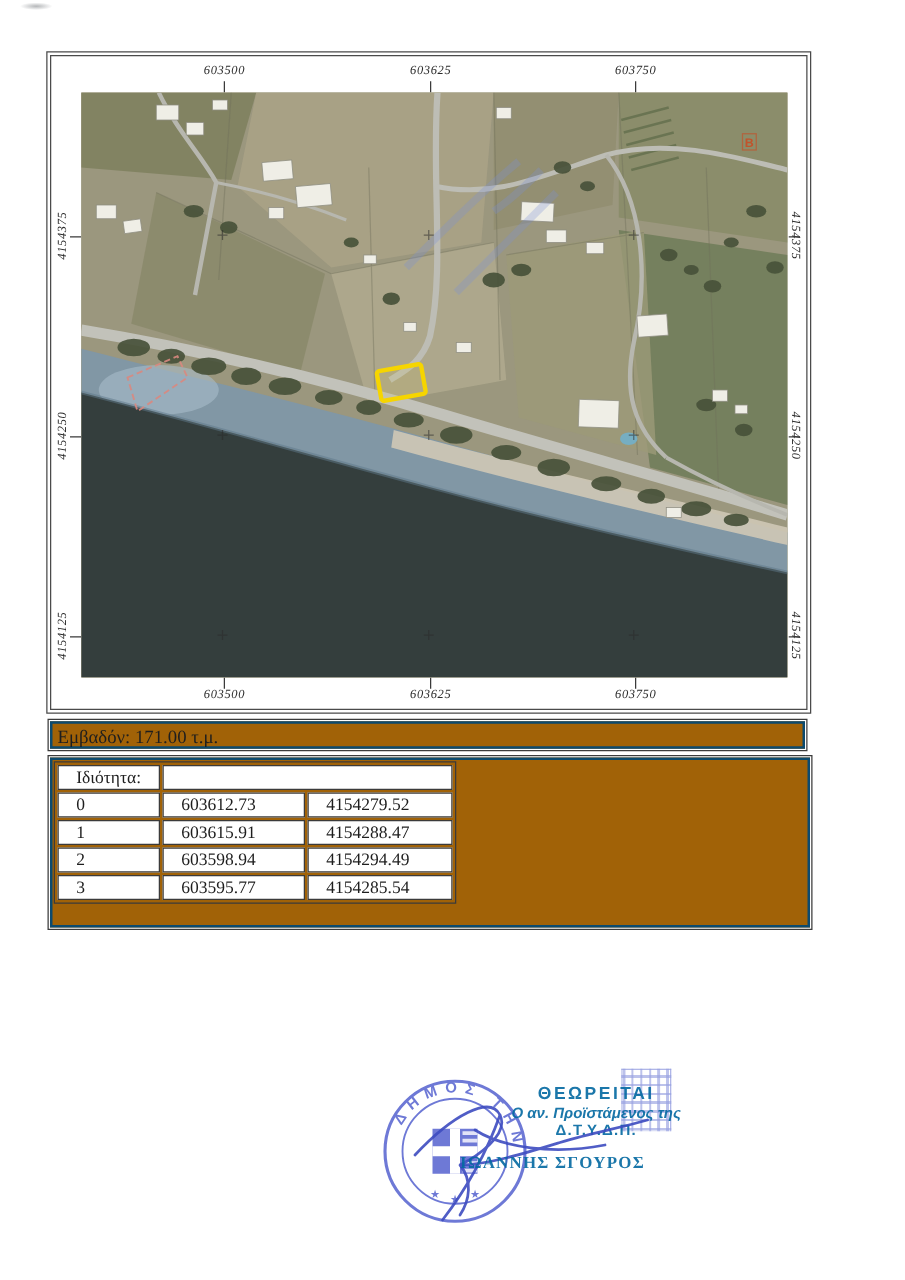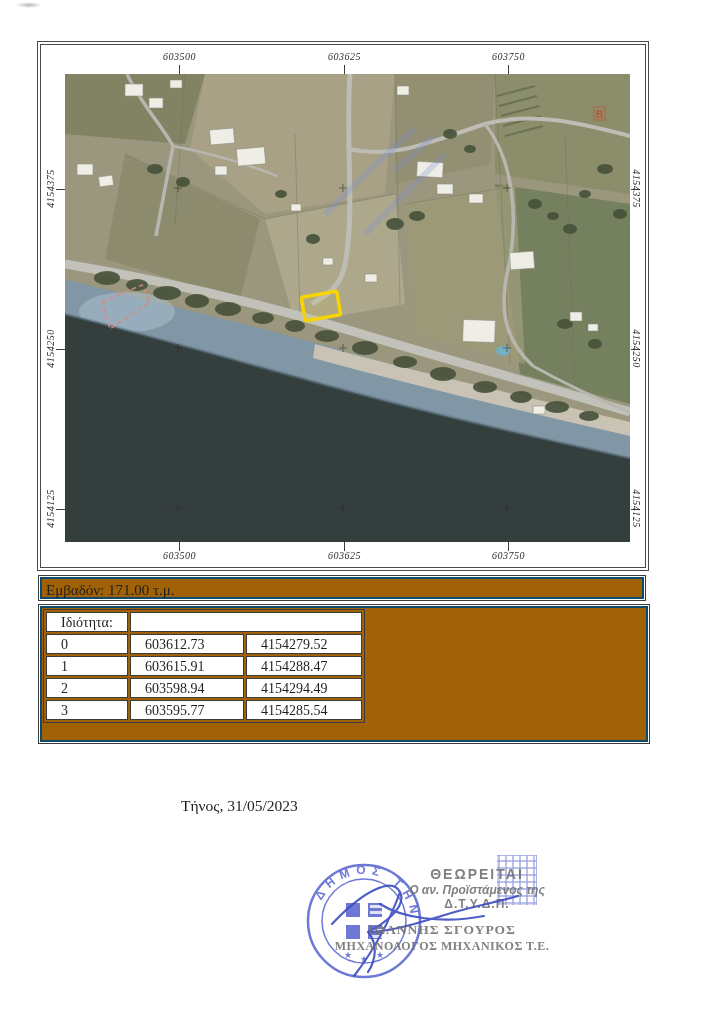--- a/index.html
+++ b/index.html
@@ -35,21 +35,21 @@
   table.coords td{
     border:1px solid #3b3b3b;font-size:14px;line-height:17px;padding:0 14px;
     background:#fff;height:18px;vertical-align:middle;
   }
   td.c-id{width:52px;}  td.c-x{width:84px;}  td.c-y{width:86px;}
   
   .notes{position:absolute;left:181px;top:768px;width:430px;font-size:15.5px;line-height:20px;}
   .notes .ttl{margin-bottom:3px;}
   .notes .date{margin-top:28px;}
   
-  .stamp-blue{color:#737373;}
+  .stamp-blue{color:#0369a1;}
   .seal{position:absolute;left:300px;top:846px;width:128px;height:150px;opacity:.85;}
   .stamp-text{
     position:absolute;left:372px;top:866px;width:210px;text-align:center;
     font-family:"Liberation Sans", sans-serif;opacity:.9;
   }
   .stamp-text .l1{font-size:14px;font-weight:bold;letter-spacing:2px;}
   .stamp-text .l2{font-size:12px;font-weight:bold;margin-top:1px;font-style:italic;}
   .stamp-text .l3{font-size:12px;font-weight:bold;letter-spacing:1px;}
   .stamp-name{
     position:absolute;left:322px;top:922px;width:240px;text-align:center;
@@ -274,21 +274,20 @@
       <tr>
         <td class="c-id">3</td>
         <td class="c-x">603595.77</td>
         <td class="c-y">4154285.54</td>
       </tr>
     </tbody>
   </table>
 </div>
 
 <div class="notes">
-  <div class="date">Τήνος, 31/05/2023</div>
 </div>
 
 <svg class="seal" viewBox="0 0 128 150">
   <g stroke="#5562cf" fill="none" stroke-width="2">
     <circle cx="64" cy="75" r="56" stroke-width="2.5"></circle>
     <circle cx="64" cy="75" r="42" stroke-width="1.5"></circle>
   </g>
   <defs>
     <path id="sealArc" d="M64,75 m-47,0 a47,47 0 1,1 94,0"></path>
   </defs>
@@ -324,14 +323,13 @@
   <g fill="none" stroke="#3d4cc0" stroke-width="2.2" stroke-linecap="round" opacity=".9">
     <path d="M14,52 C44,20 74,4 82,20 C90,36 62,54 50,60 C72,60 104,50 130,42 C156,34 180,30 200,24"></path>
     <path d="M62,32 C84,46 124,52 166,44"></path>
     <path d="M82,20 C72,48 56,78 36,104"></path>
     <path d="M50,60 C60,72 58,88 50,100"></path>
   </g>
 </svg>
 
 <div class="stamp-name stamp-blue">
   <div class="n1">ΙΩΑΝΝΗΣ ΣΓΟΥΡΟΣ</div>
-  <div class="n2">ΜΗΧΑΝΟΛΟΓΟΣ ΜΗΧΑΝΙΚΟΣ Τ.Ε.</div>
 </div>
 
 </body></html>

